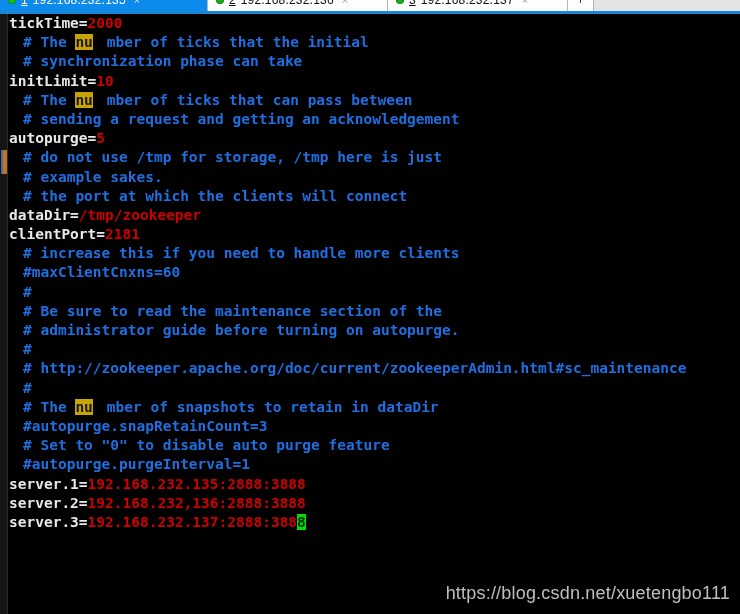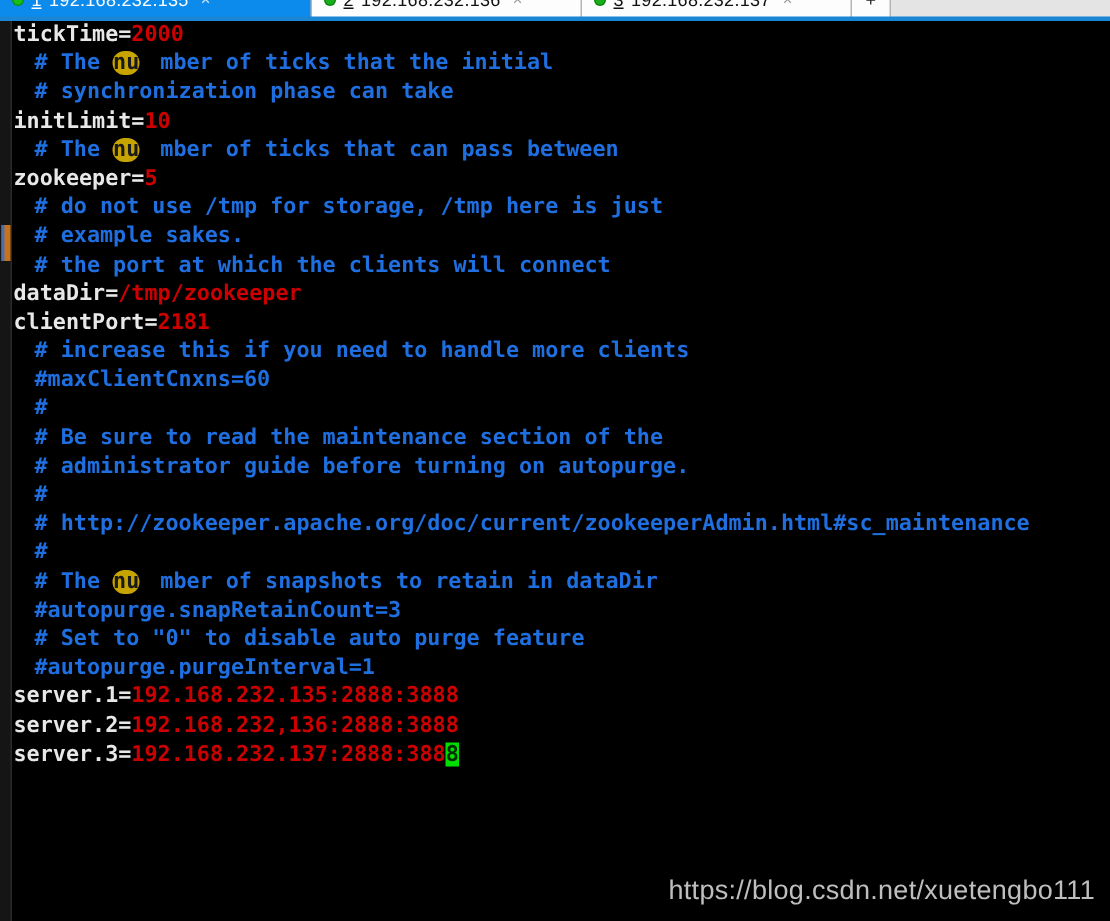--- a/index.html
+++ b/index.html
@@ -142,21 +142,21 @@
     font-size: 14.5px;
     white-space: pre;
     letter-spacing: 0px;
     color: #cfcfcf;
   }
 
   
   .c-key   { color: #e8e8e8; }   
   .c-val   { color: #cc0000; }   
   .c-cmt   { color: #1f6fe0; padding-left: 14px; }   
-  .c-hl    { background: #c8a400; color: #1a1a1a; border-radius: 8px; }  
+  .c-hl    { background: #c8a400; color: #1a1a1a; }  
   .c-cur   { background: #00e000; color: #003000; }  
 
   
   #watermark {
     position: absolute;
     right: 10px;
     bottom: 10px;
     font-family: "Liberation Sans", sans-serif;
     font-size: 18px;
     color: #d9d9d9;
@@ -199,21 +199,22 @@
   <div id="terminal">
     <div id="gutter">
       <div id="gutter-thumb"></div>
     </div>
     <div id="lines">
         <div class="line"><span class="c-key">tickTime=</span><span class="c-val">2000</span></div>
         <div class="line"><span class="c-cmt"># The </span><span class="c-hl">nu</span><span class="c-cmt">mber of ticks that the initial</span></div>
         <div class="line"><span class="c-cmt"># synchronization phase can take</span></div>
         <div class="line"><span class="c-key">initLimit=</span><span class="c-val">10</span></div>
         <div class="line"><span class="c-cmt"># The </span><span class="c-hl">nu</span><span class="c-cmt">mber of ticks that can pass between</span></div>
-        <div class="line"><span class="c-key">zookeeper=</span><span class="c-val">5</span></div>
+        <div class="line"><span class="c-cmt"># sending a request and getting an acknowledgement</span></div>
+        <div class="line"><span class="c-key">autopurge=</span><span class="c-val">5</span></div>
         <div class="line"><span class="c-cmt"># do not use /tmp for storage, /tmp here is just</span></div>
         <div class="line"><span class="c-cmt"># example sakes.</span></div>
         <div class="line"><span class="c-cmt"># the port at which the clients will connect</span></div>
         <div class="line"><span class="c-key">dataDir=</span><span class="c-val">/tmp/zookeeper</span></div>
         <div class="line"><span class="c-key">clientPort=</span><span class="c-val">2181</span></div>
         <div class="line"><span class="c-cmt"># increase this if you need to handle more clients</span></div>
         <div class="line"><span class="c-cmt">#maxClientCnxns=60</span></div>
         <div class="line"><span class="c-cmt">#</span></div>
         <div class="line"><span class="c-cmt"># Be sure to read the maintenance section of the</span></div>
         <div class="line"><span class="c-cmt"># administrator guide before turning on autopurge.</span></div>

